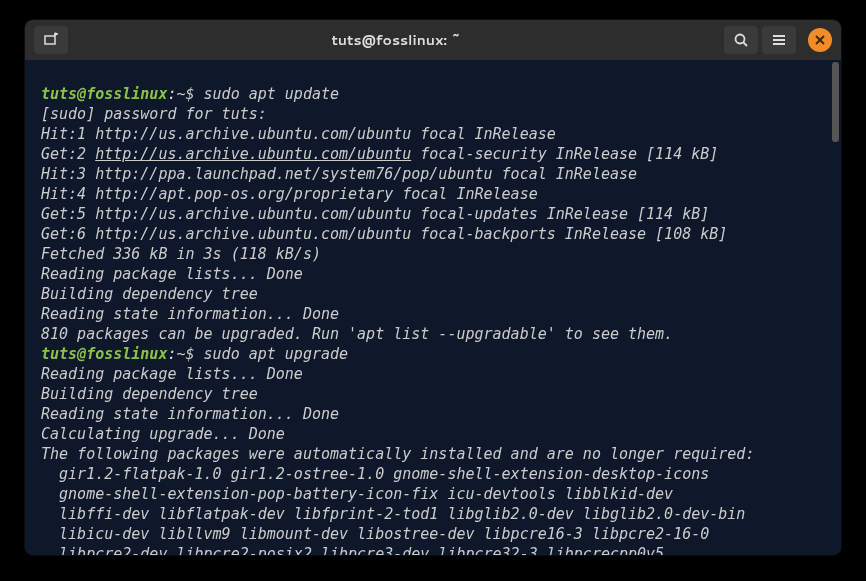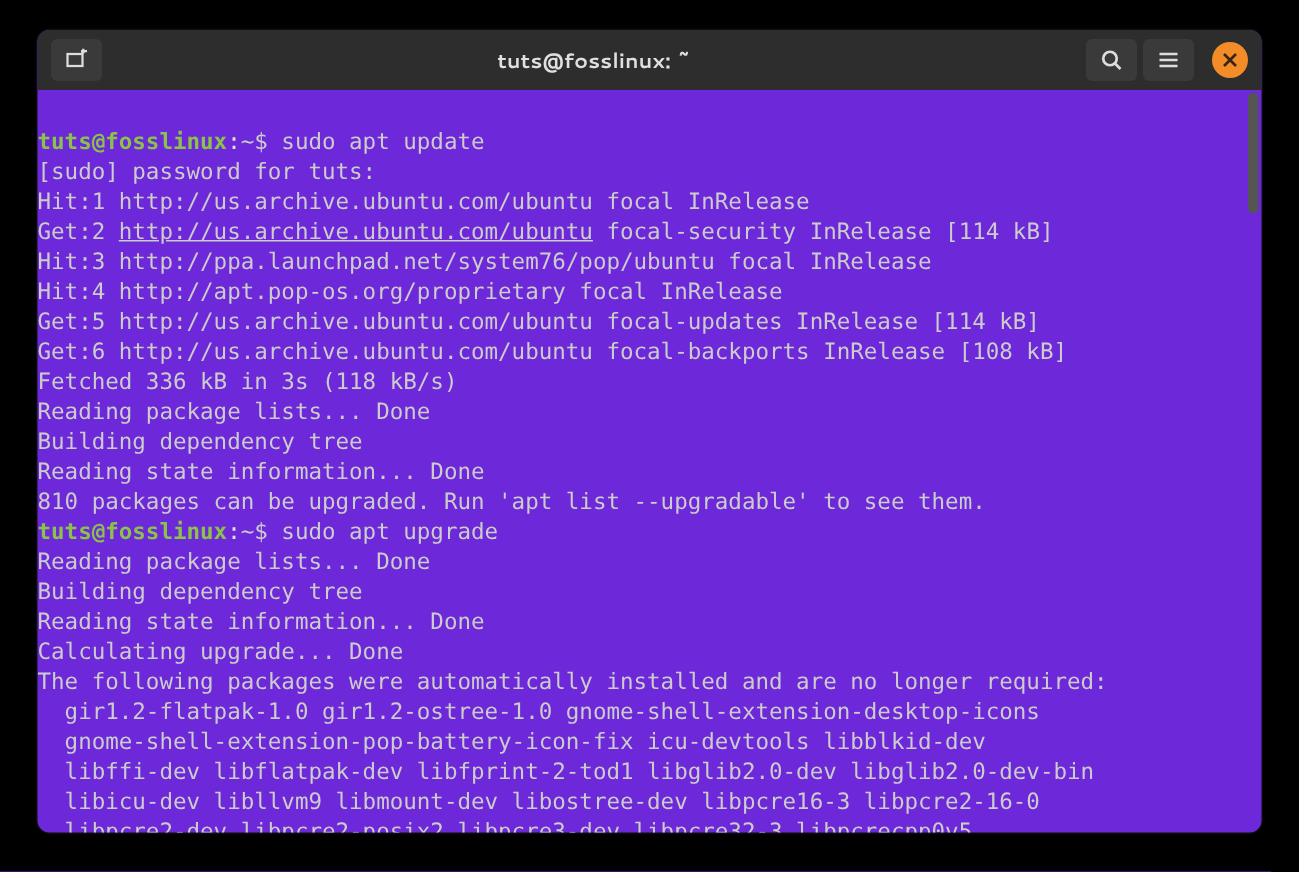--- a/index.html
+++ b/index.html
@@ -14,21 +14,21 @@
       font-family: 'DejaVu Sans Mono', 'Liberation Mono', monospace;
       font-size: 15px;
       overflow: hidden;
     }
     .window {
       position: absolute;
       top: 20px;
       left: 25px;
       width: 816px;
       height: 535px;
-      background: #6d28d9;
+      background: #0f172a;
       border-radius: 8px;
       overflow: hidden;
       box-shadow: 0 0 0 1px rgba(255,255,255,0.05);
     }
     .titlebar {
       height: 40px;
       background: #2d2d2d;
       display: flex;
       align-items: center;
       padding: 0 6px;
@@ -75,27 +75,28 @@
       height: 24px;
       background: #f28c28;
       border-radius: 50%;
       display: flex;
       align-items: center;
       justify-content: center;
       margin-left: 8px;
       margin-right: 3px;
     }
     .terminal-content {
-      padding: 4px 0;
+      padding: 4px 16px;
       line-height: 20px;
       color: #cccccc;
       white-space: pre;
       font-weight: 500;
       position: relative;
       height: calc(100% - 40px);
+      font-style: italic;
     }
     .prompt-user {
       color: #8bc34a;
       font-weight: bold;
     }
     .prompt-colon {
       color: #e0e0e0;
     }
     .prompt-tilde {
       color: #cccccc;

